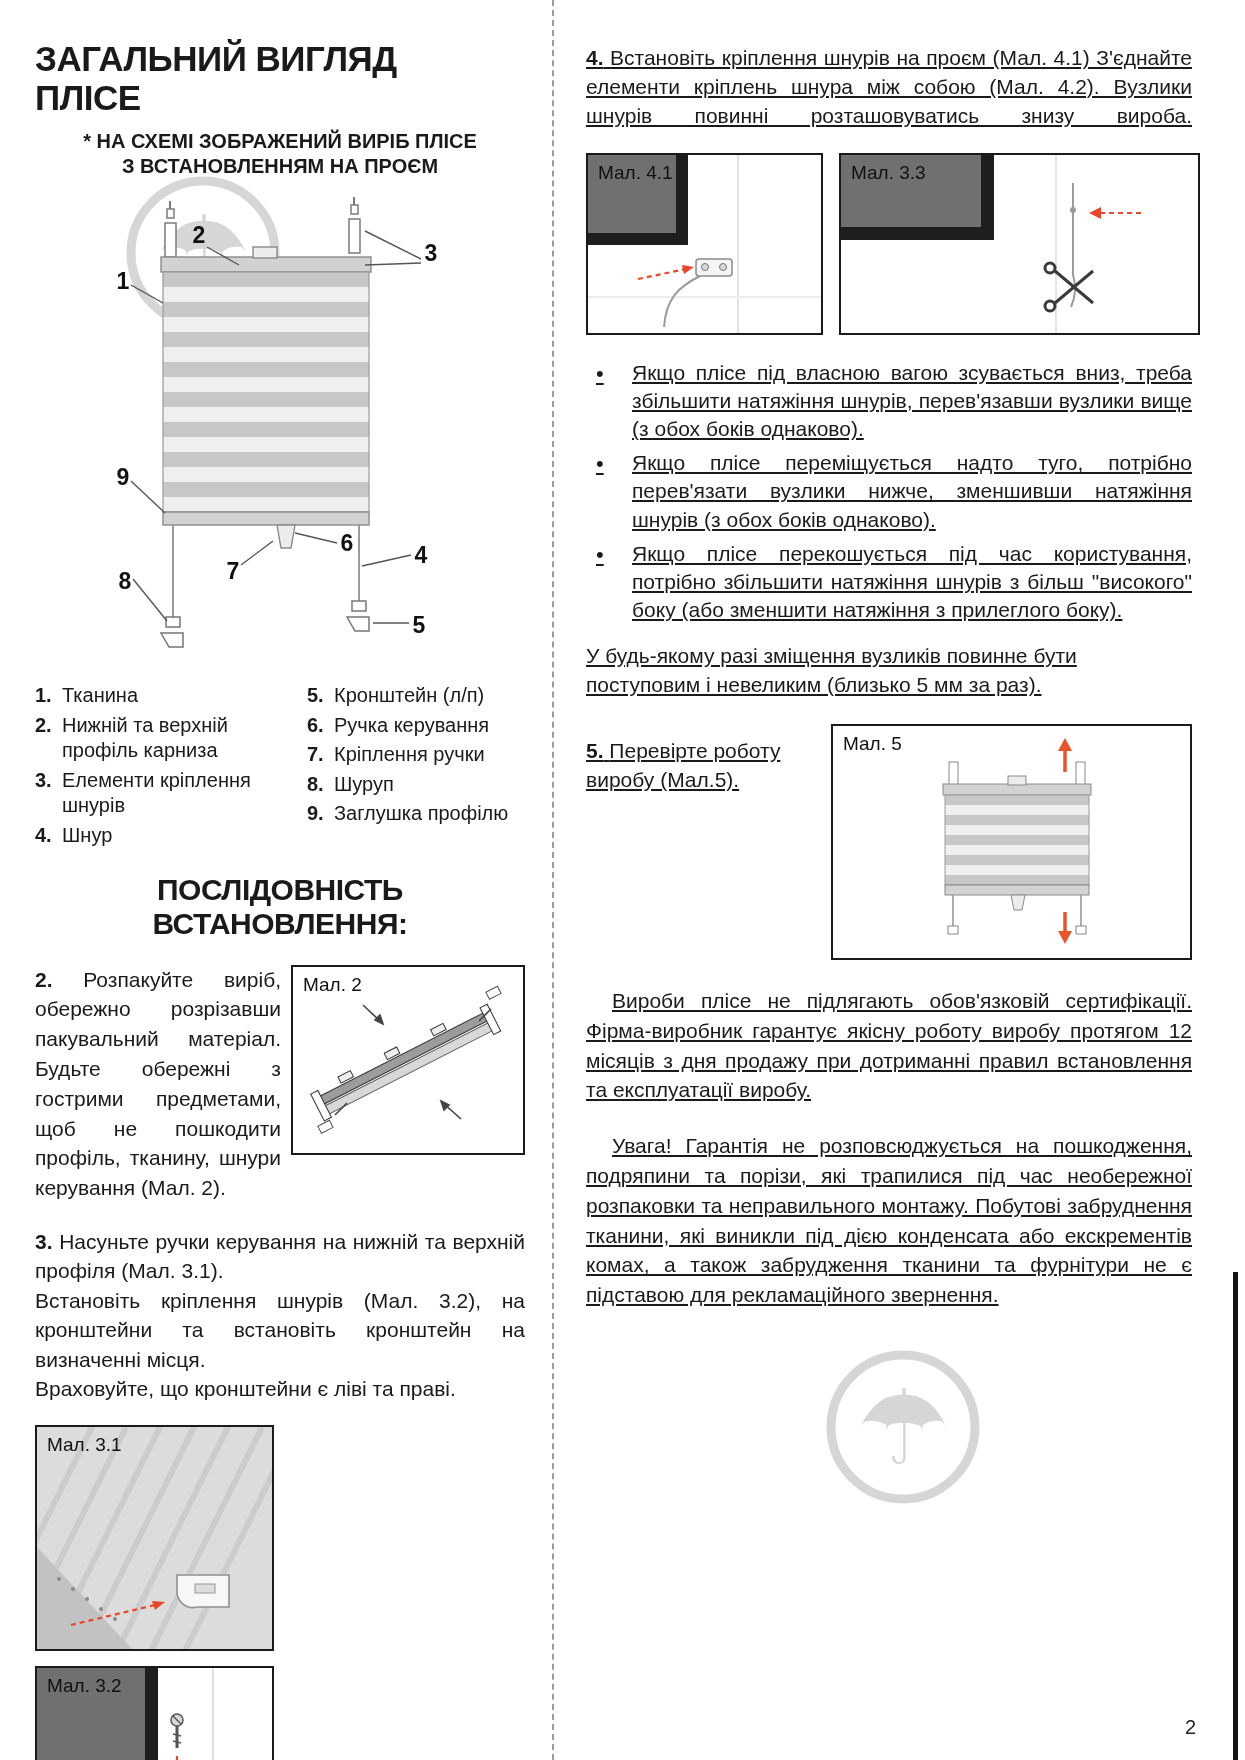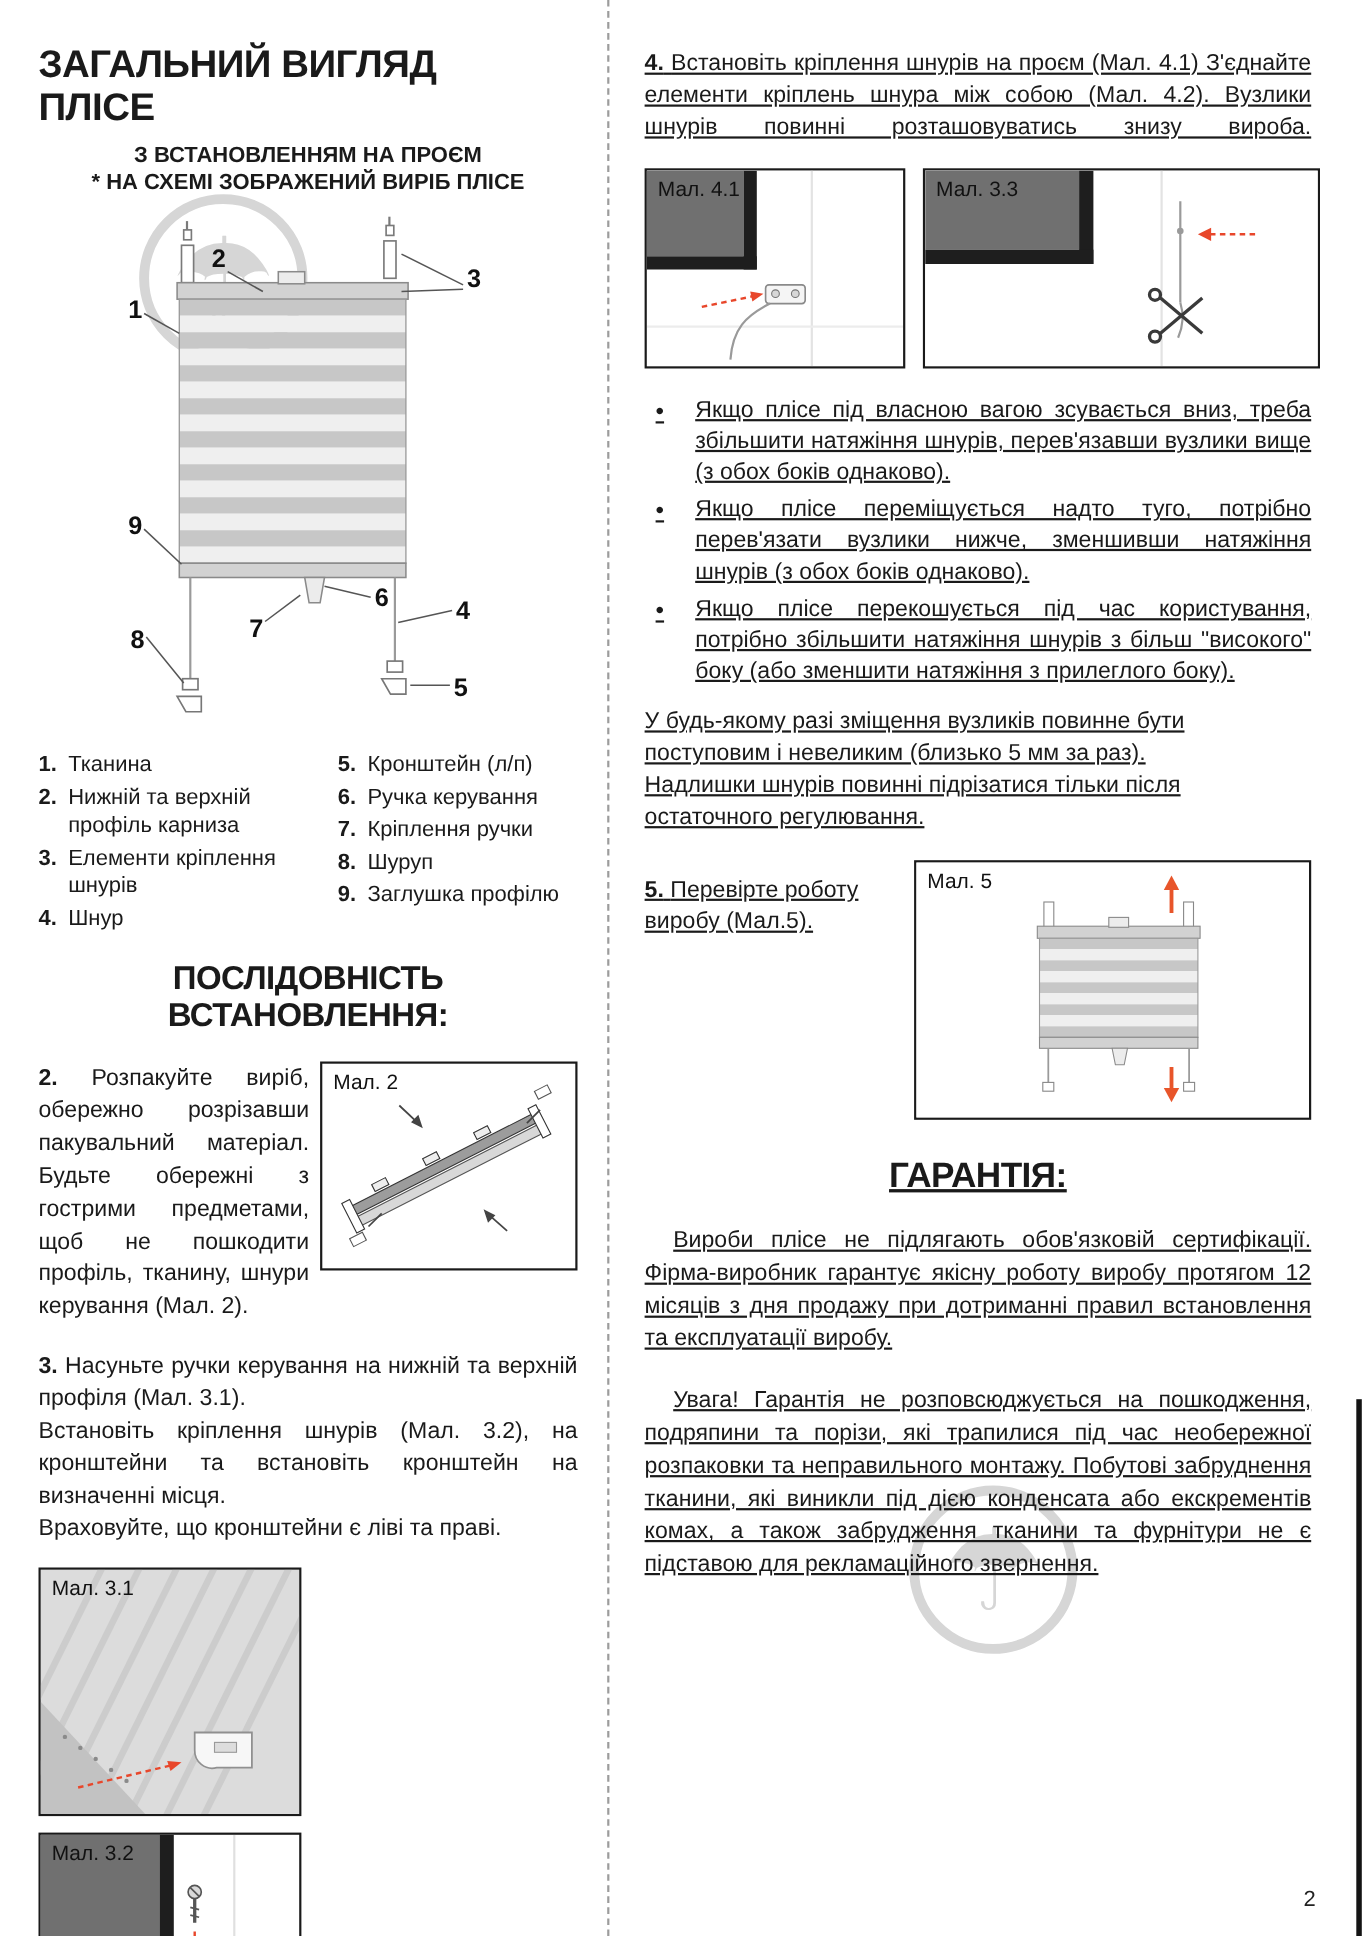--- a/index.html
+++ b/index.html
@@ -78,22 +78,22 @@
   </div>
 
   <div class="col col-left">
 
     <div class="title">
       <div>ЗАГАЛЬНИЙ ВИГЛЯД</div>
       <div>ПЛІСЕ</div>
     </div>
 
     <div class="subtitle">
+      <div>* НА СХЕМІ ЗОБРАЖЕНИЙ ВИРІБ ПЛІСЕ</div>
       <div>З ВСТАНОВЛЕННЯМ НА ПРОЄМ</div>
-      <div>* НА СХЕМІ ЗОБРАЖЕНИЙ ВИРІБ ПЛІСЕ</div>
     </div>
 
     <div class="diagram-wrap">
       <svg class="main-diagram" width="380" height="498" viewBox="0 0 380 498">
 
         <g fill="#ffffff" stroke="#7a7a7a" stroke-width="1.5">
           <rect x="84" y="42" width="11" height="34"></rect>
           <rect x="86" y="28" width="7" height="9"></rect>
           <rect x="268" y="38" width="11" height="34"></rect>
           <rect x="270" y="24" width="7" height="9"></rect>
@@ -359,21 +359,20 @@
         <span class="btext">Якщо плісе переміщується надто туго, потрібно перев'язати вузлики нижче, зменшивши натяжіння шнурів (з обох боків однаково).</span>
       </div>
       <div class="bullet">
         <span class="dot">•</span>
         <span class="btext">Якщо плісе перекошується під час користування, потрібно збільшити натяжіння шнурів з більш "високого" боку (або зменшити натяжіння з прилеглого боку).</span>
       </div>
     </div>
 
     <div class="note">
       <p style="margin:0;">У будь-якому разі зміщення вузликів повинне бути поступовим і невеликим (близько 5 мм за раз).</p>
-      <p style="margin:0;">Надлишки шнурів повинні підрізатися тільки після остаточного регулювання.</p>
     </div>
 
     <div class="step5-row">
       <div class="step5-text">
         <span class="bnum">5.</span>
         <span>Перевірте роботу виробу (Мал.5).</span>
       </div>
       <div class="figbox" style="width:357px;height:232px;">
         <span class="figlabel">Мал. 5</span>
         <svg viewBox="0 0 357 232">
@@ -403,21 +402,20 @@
           <g fill="#e8552a">
             <line x1="232" y1="46" x2="232" y2="22" stroke="#e8552a" stroke-width="3.5"></line>
             <polygon points="232,12 225,25 239,25"></polygon>
             <line x1="232" y1="186" x2="232" y2="208" stroke="#e8552a" stroke-width="3.5"></line>
             <polygon points="232,218 225,205 239,205"></polygon>
           </g>
         </svg>
       </div>
     </div>
 
-    <div class="warranty-title">ГАРАНТІЯ:</div>
     <div class="wpara">Вироби плісе не підлягають обов'язковій сертифікації. Фірма-виробник гарантує якісну роботу виробу протягом 12 місяців з дня продажу при дотриманні правил встановлення та експлуатації виробу.</div>
     <div class="wpara">Увага! Гарантія не розповсюджується на пошкодження, подряпини та порізи, які трапилися під час необережної розпаковки та неправильного монтажу. Побутові забруднення тканини, які виникли під дією конденсата або екскрементів комах, а також забрудження тканини та фурнітури не є підставою для рекламаційного звернення.</div>
 
   </div>
 
   <div class="page-number">2</div>
   <div class="edge-bar"></div>
 
 </div>
 

